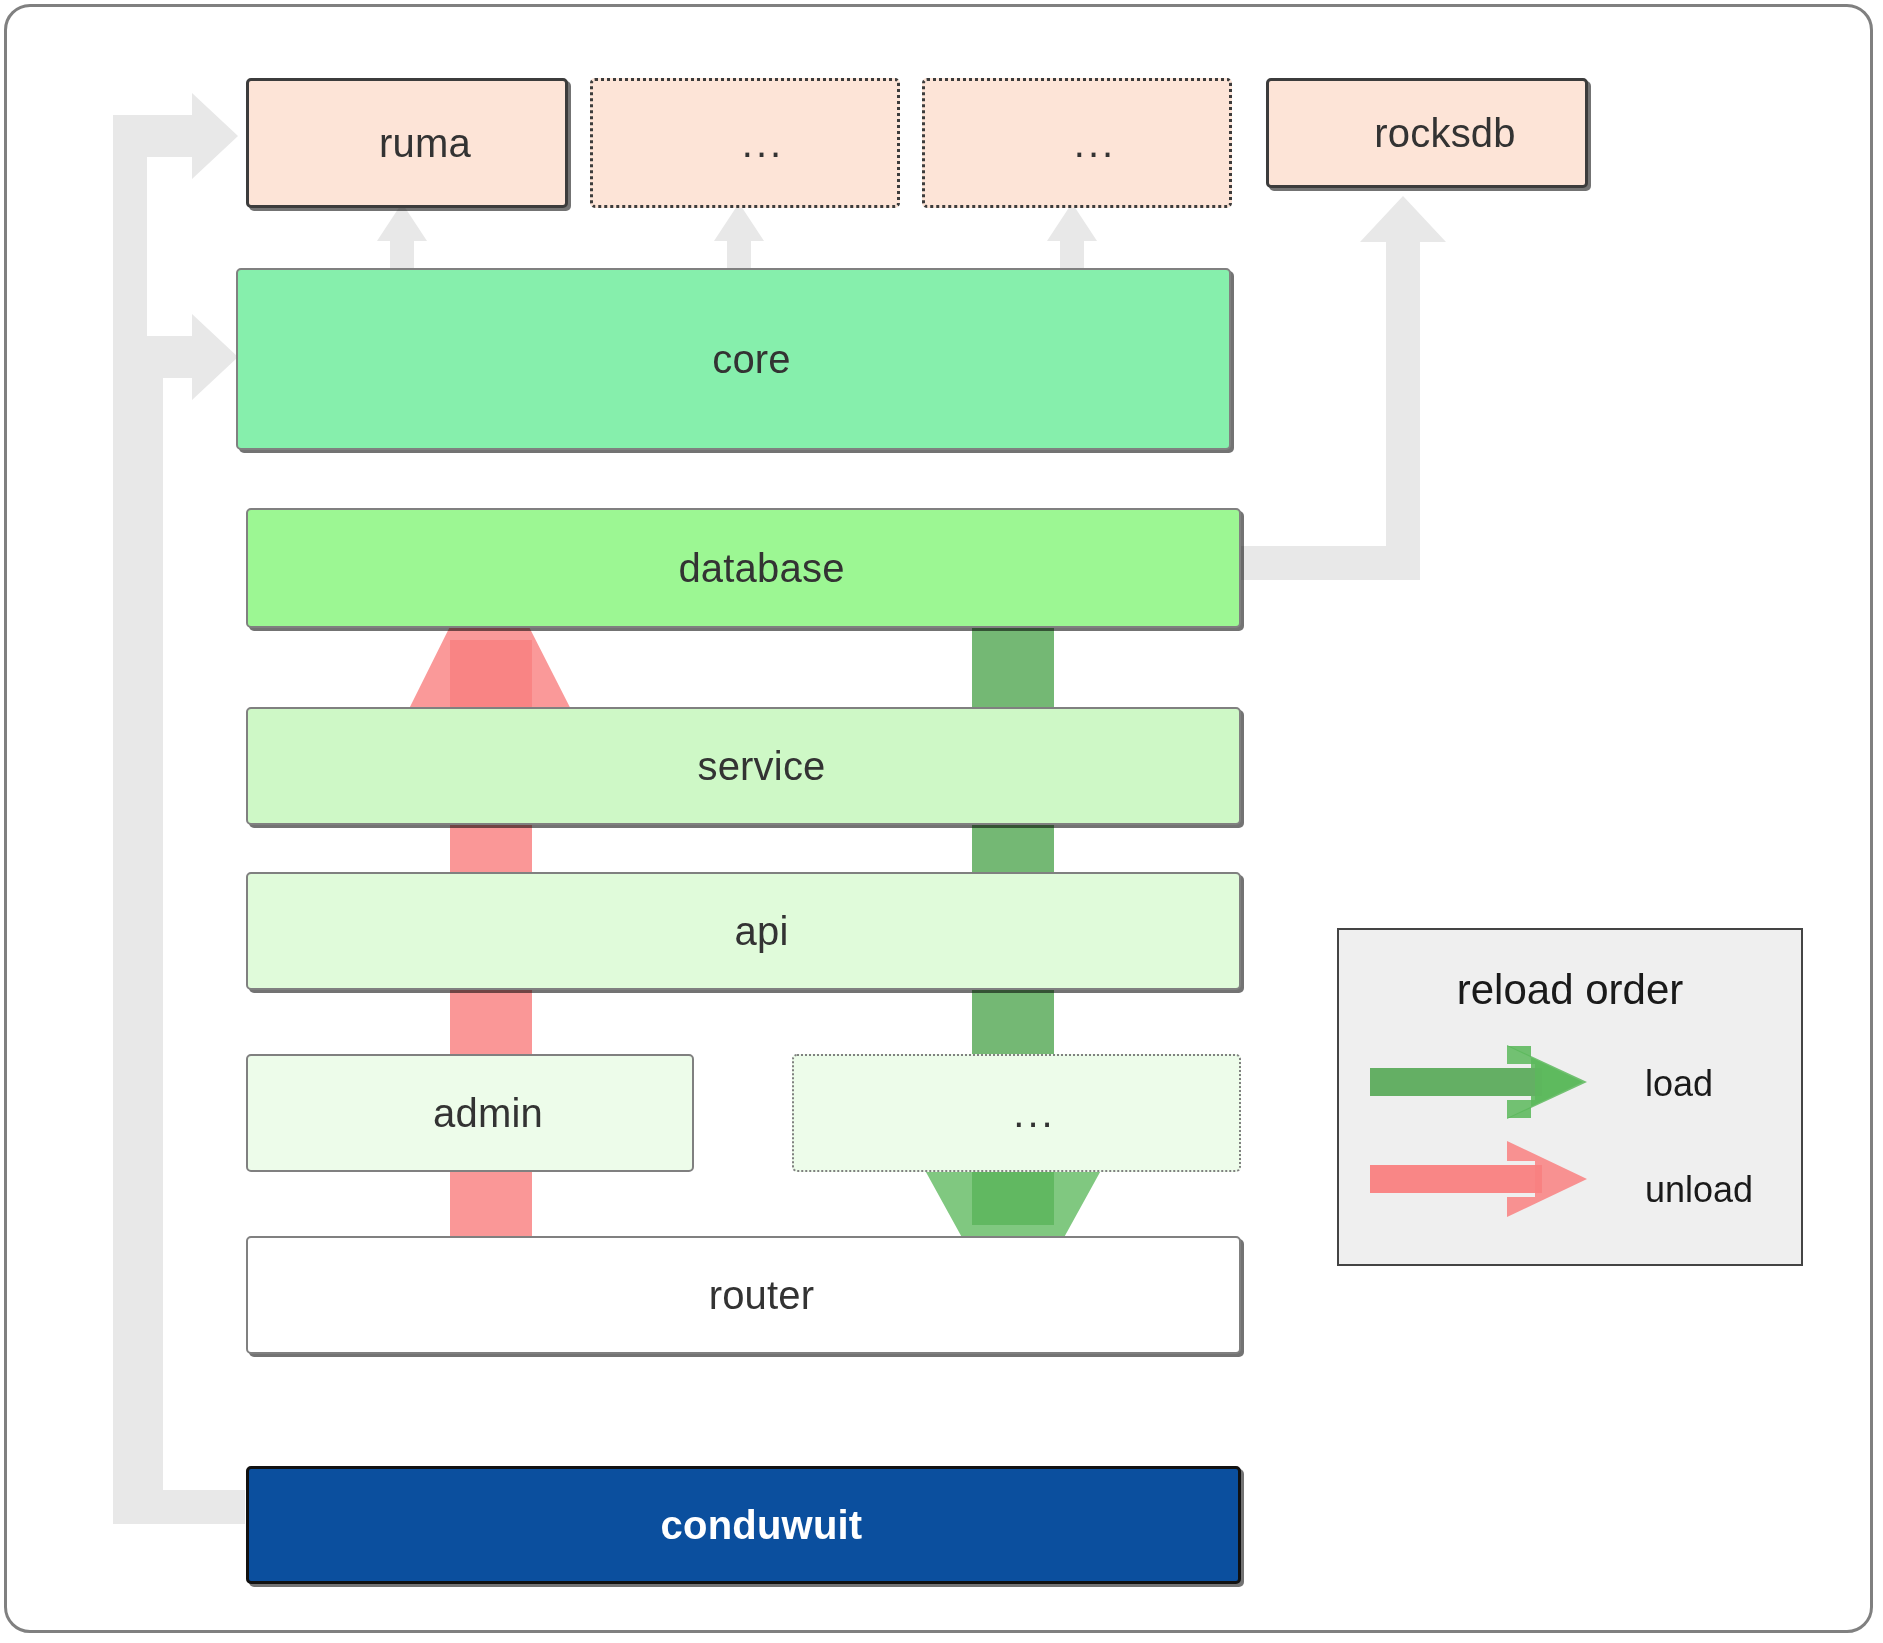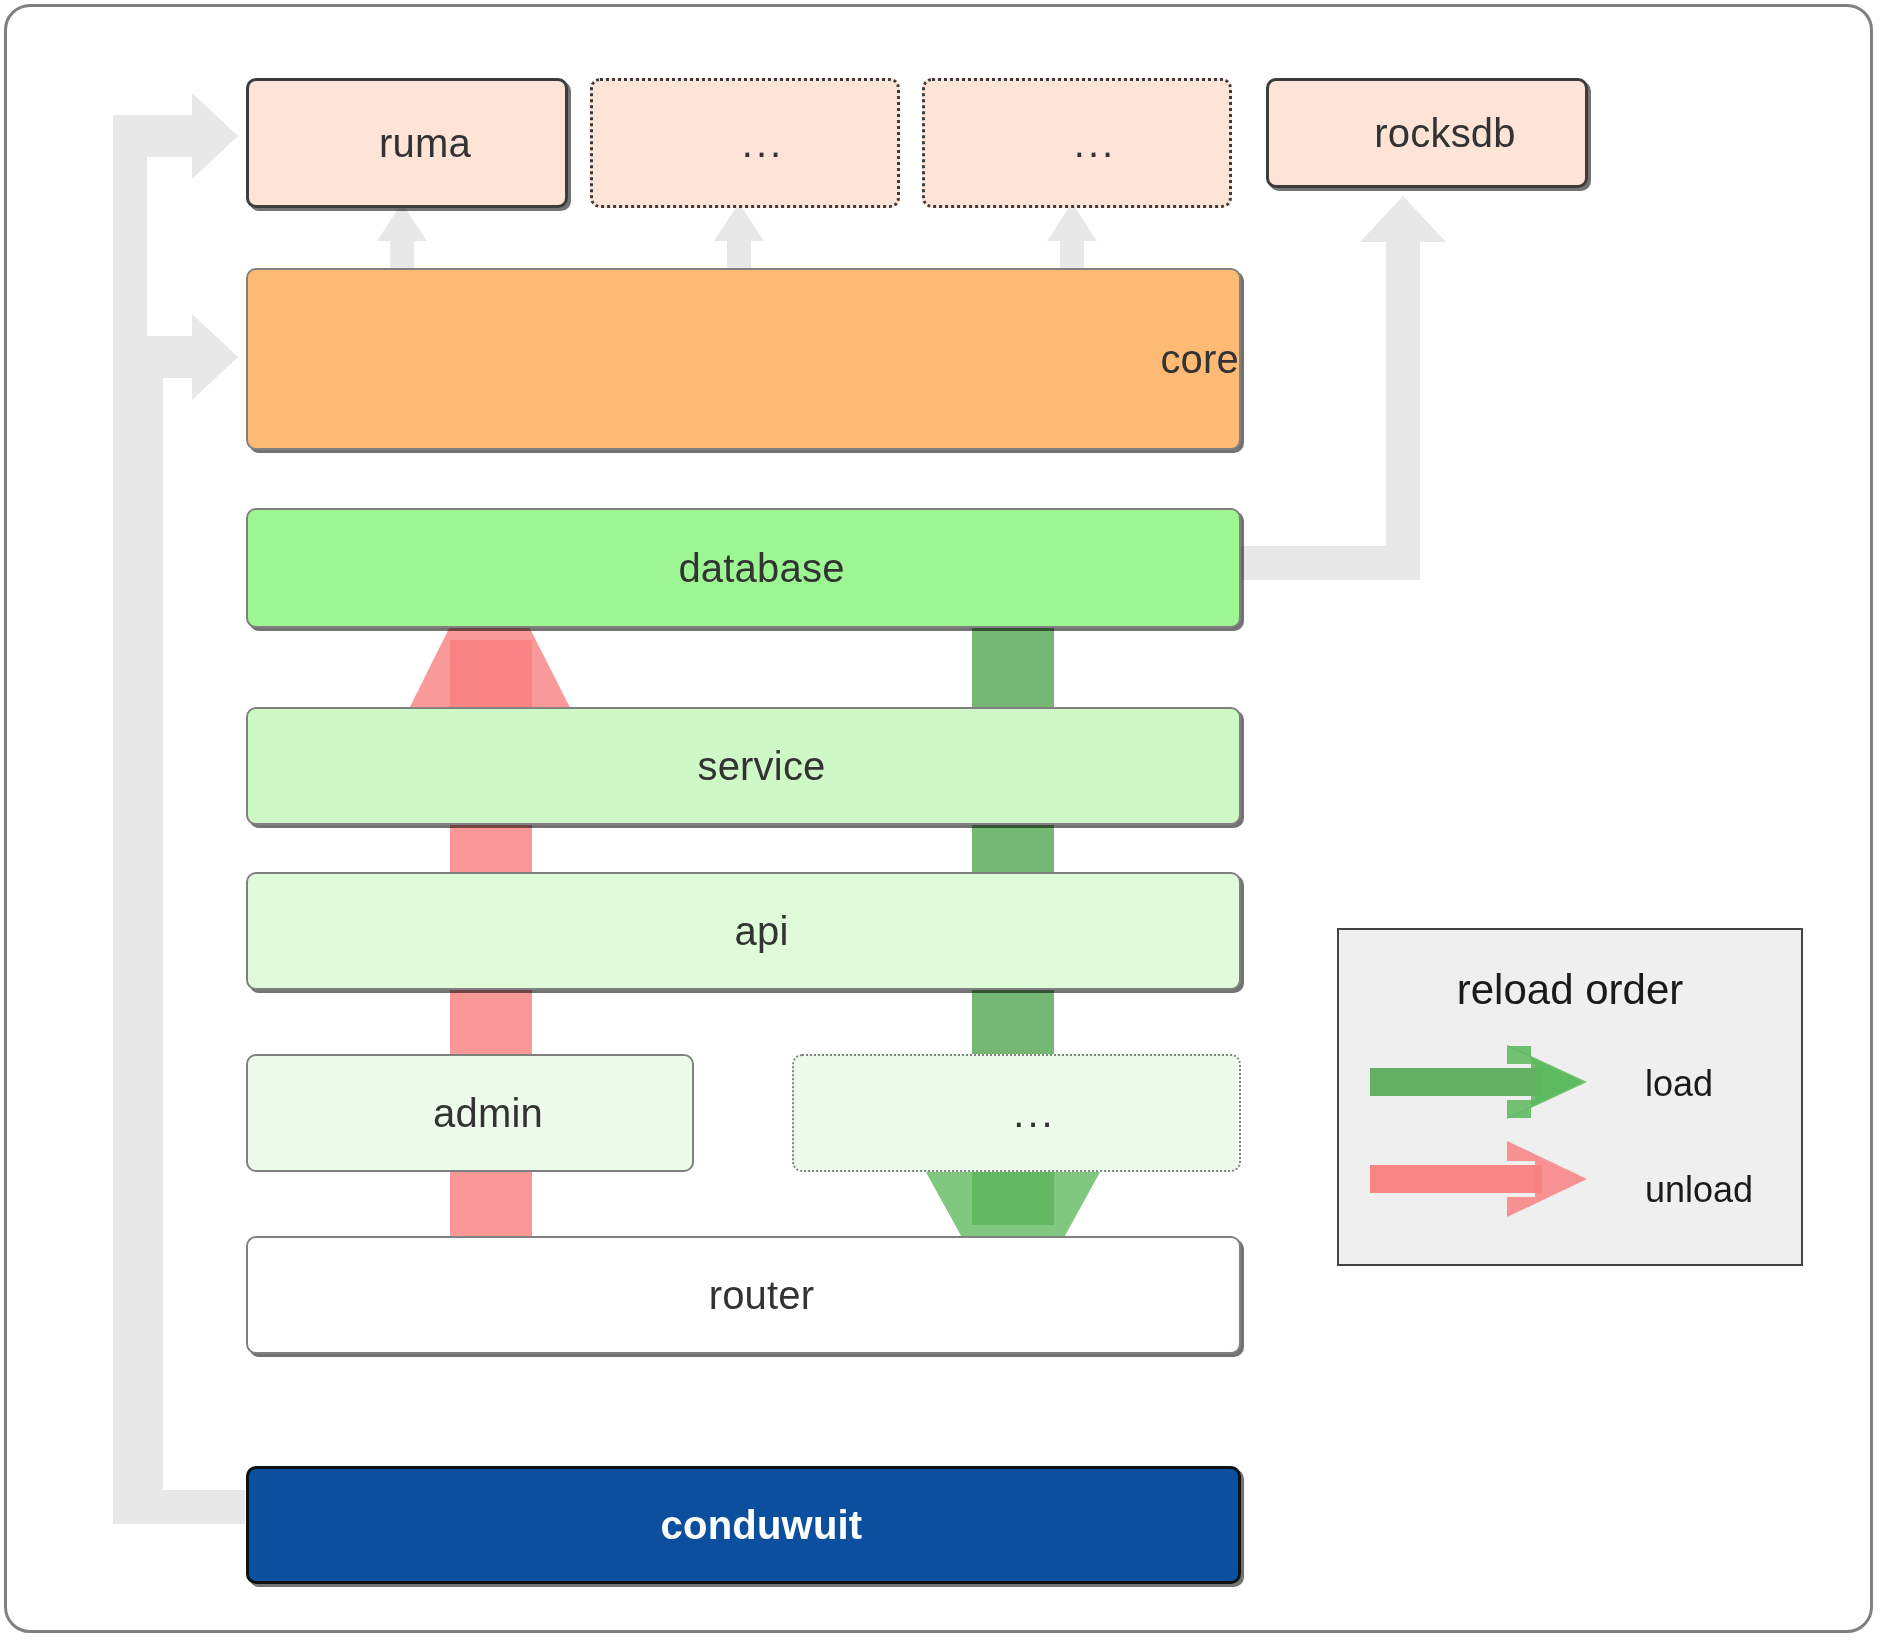--- a/index.html
+++ b/index.html
@@ -33,21 +33,21 @@
     width: 1883px;
     height: 1643px;
     pointer-events: none;
   }
   .node {
     position: absolute;
     box-sizing: border-box;
     display: flex;
     align-items: center;
     justify-content: center;
-    border-radius: 10px;
+    border-radius: 5px;
     font-size: 40px;
     color: #333333;
     letter-spacing: 0.2px;
     padding-left: 36px;
   }
   .node.solid-dark { border: 3px solid #3c3c3c; }
   .node.solid-gray { border: 2px solid #808080; }
   .node.dotted-dark { border: 3px dotted #3c3c3c; }
   .node.dotted-gray { border: 2px dotted #808080; }
   .node.shadowed { box-shadow: 3px 3px 0 rgba(0,0,0,0.55); }
@@ -144,21 +144,21 @@
   </div>
 
   <div class="node dotted-dark" style="left:922px; top:78px; width:310px; height:130px; background:#FDE4D7;">
     <span class="lbl ellipsis">...</span>
   </div>
 
   <div class="node solid-dark shadowed" style="left:1266px; top:78px; width:322px; height:110px; background:#FDE4D7;">
     <span class="lbl">rocksdb</span>
   </div>
 
-  <div class="node solid-gray shadowed" style="left:246px; top:268px; width:995px; height:182px; background:#fdba74;justify-content:flex-end;">
+  <div class="node solid-gray shadowed" style="left:236px; top:268px; width:995px; height:182px; background:#86efac;">
     <span class="lbl">core</span>
   </div>
 
   <div class="node solid-gray shadowed" style="left:246px; top:508px; width:995px; height:120px; background:#9CF793;text-align:center;">
     <span class="lbl">database</span>
   </div>
 
   <div class="node solid-gray shadowed" style="left:246px; top:690px; width:995px; height:118px; background:#CEF8C6;margin-top:17px;">
     <span class="lbl">service</span>
   </div>

